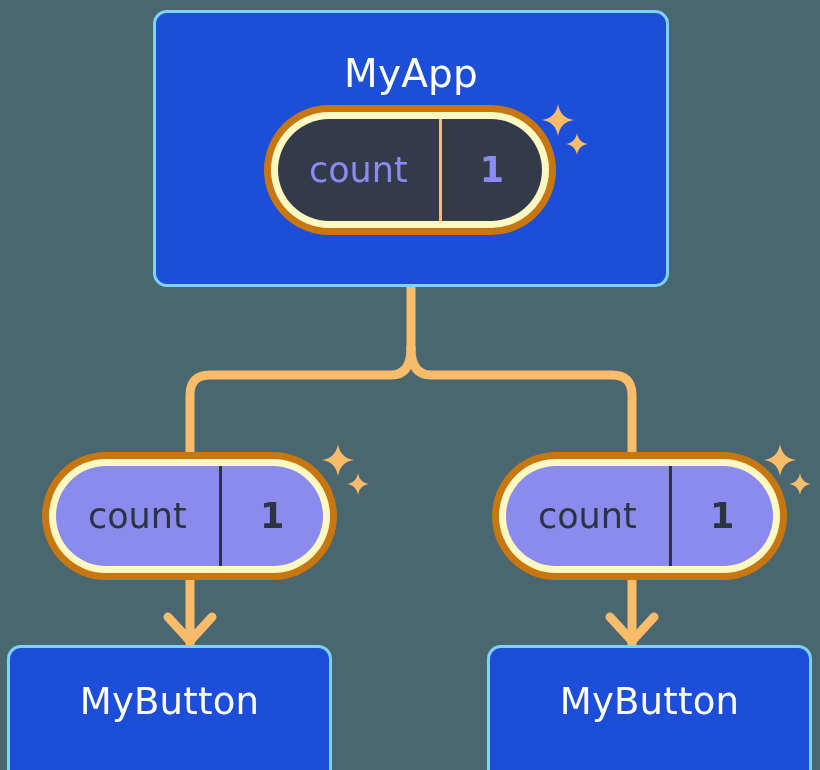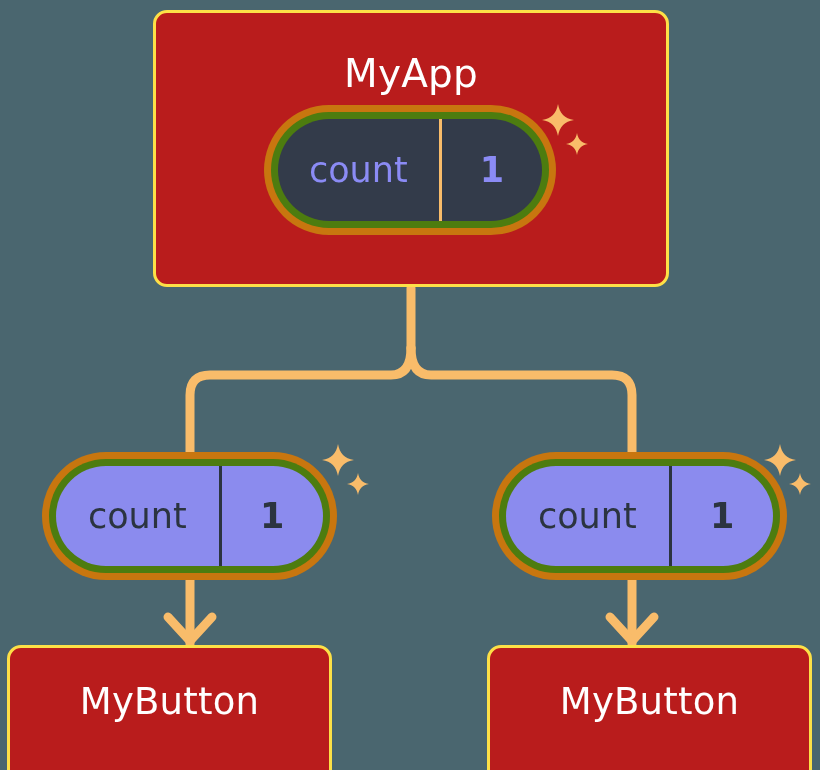--- a/index.html
+++ b/index.html
@@ -30,22 +30,22 @@
     width: 820px;
     height: 770px;
     pointer-events: none;
     z-index: 1;
   }
 
   
   .card {
     position: absolute;
     box-sizing: border-box;
-    background: #b91c1c;
-    border: 3px solid #fde047;
+    background: #1d4ed8;
+    border: 3px solid #7dd3fc;
     border-radius: 14px;
     z-index: 2;
   }
   .card-title {
     position: absolute;
     left: 0;
     right: 0;
     text-align: center;
     color: #ffffff;
     font-weight: 400;
@@ -89,21 +89,21 @@
     
     background: #c8760f;
     padding: 7px;
   }
   .pill-mid {
     flex: 1;
     display: flex;
     align-items: stretch;
     border-radius: 999px;
     
-    background: #4d7c0f;
+    background: #fef9c3;
     padding: 7px;
     justify-content: center;
   }
   .pill-inner {
     flex: 1;
     display: flex;
     align-items: stretch;
     border-radius: 999px;
     overflow: hidden;
   }

